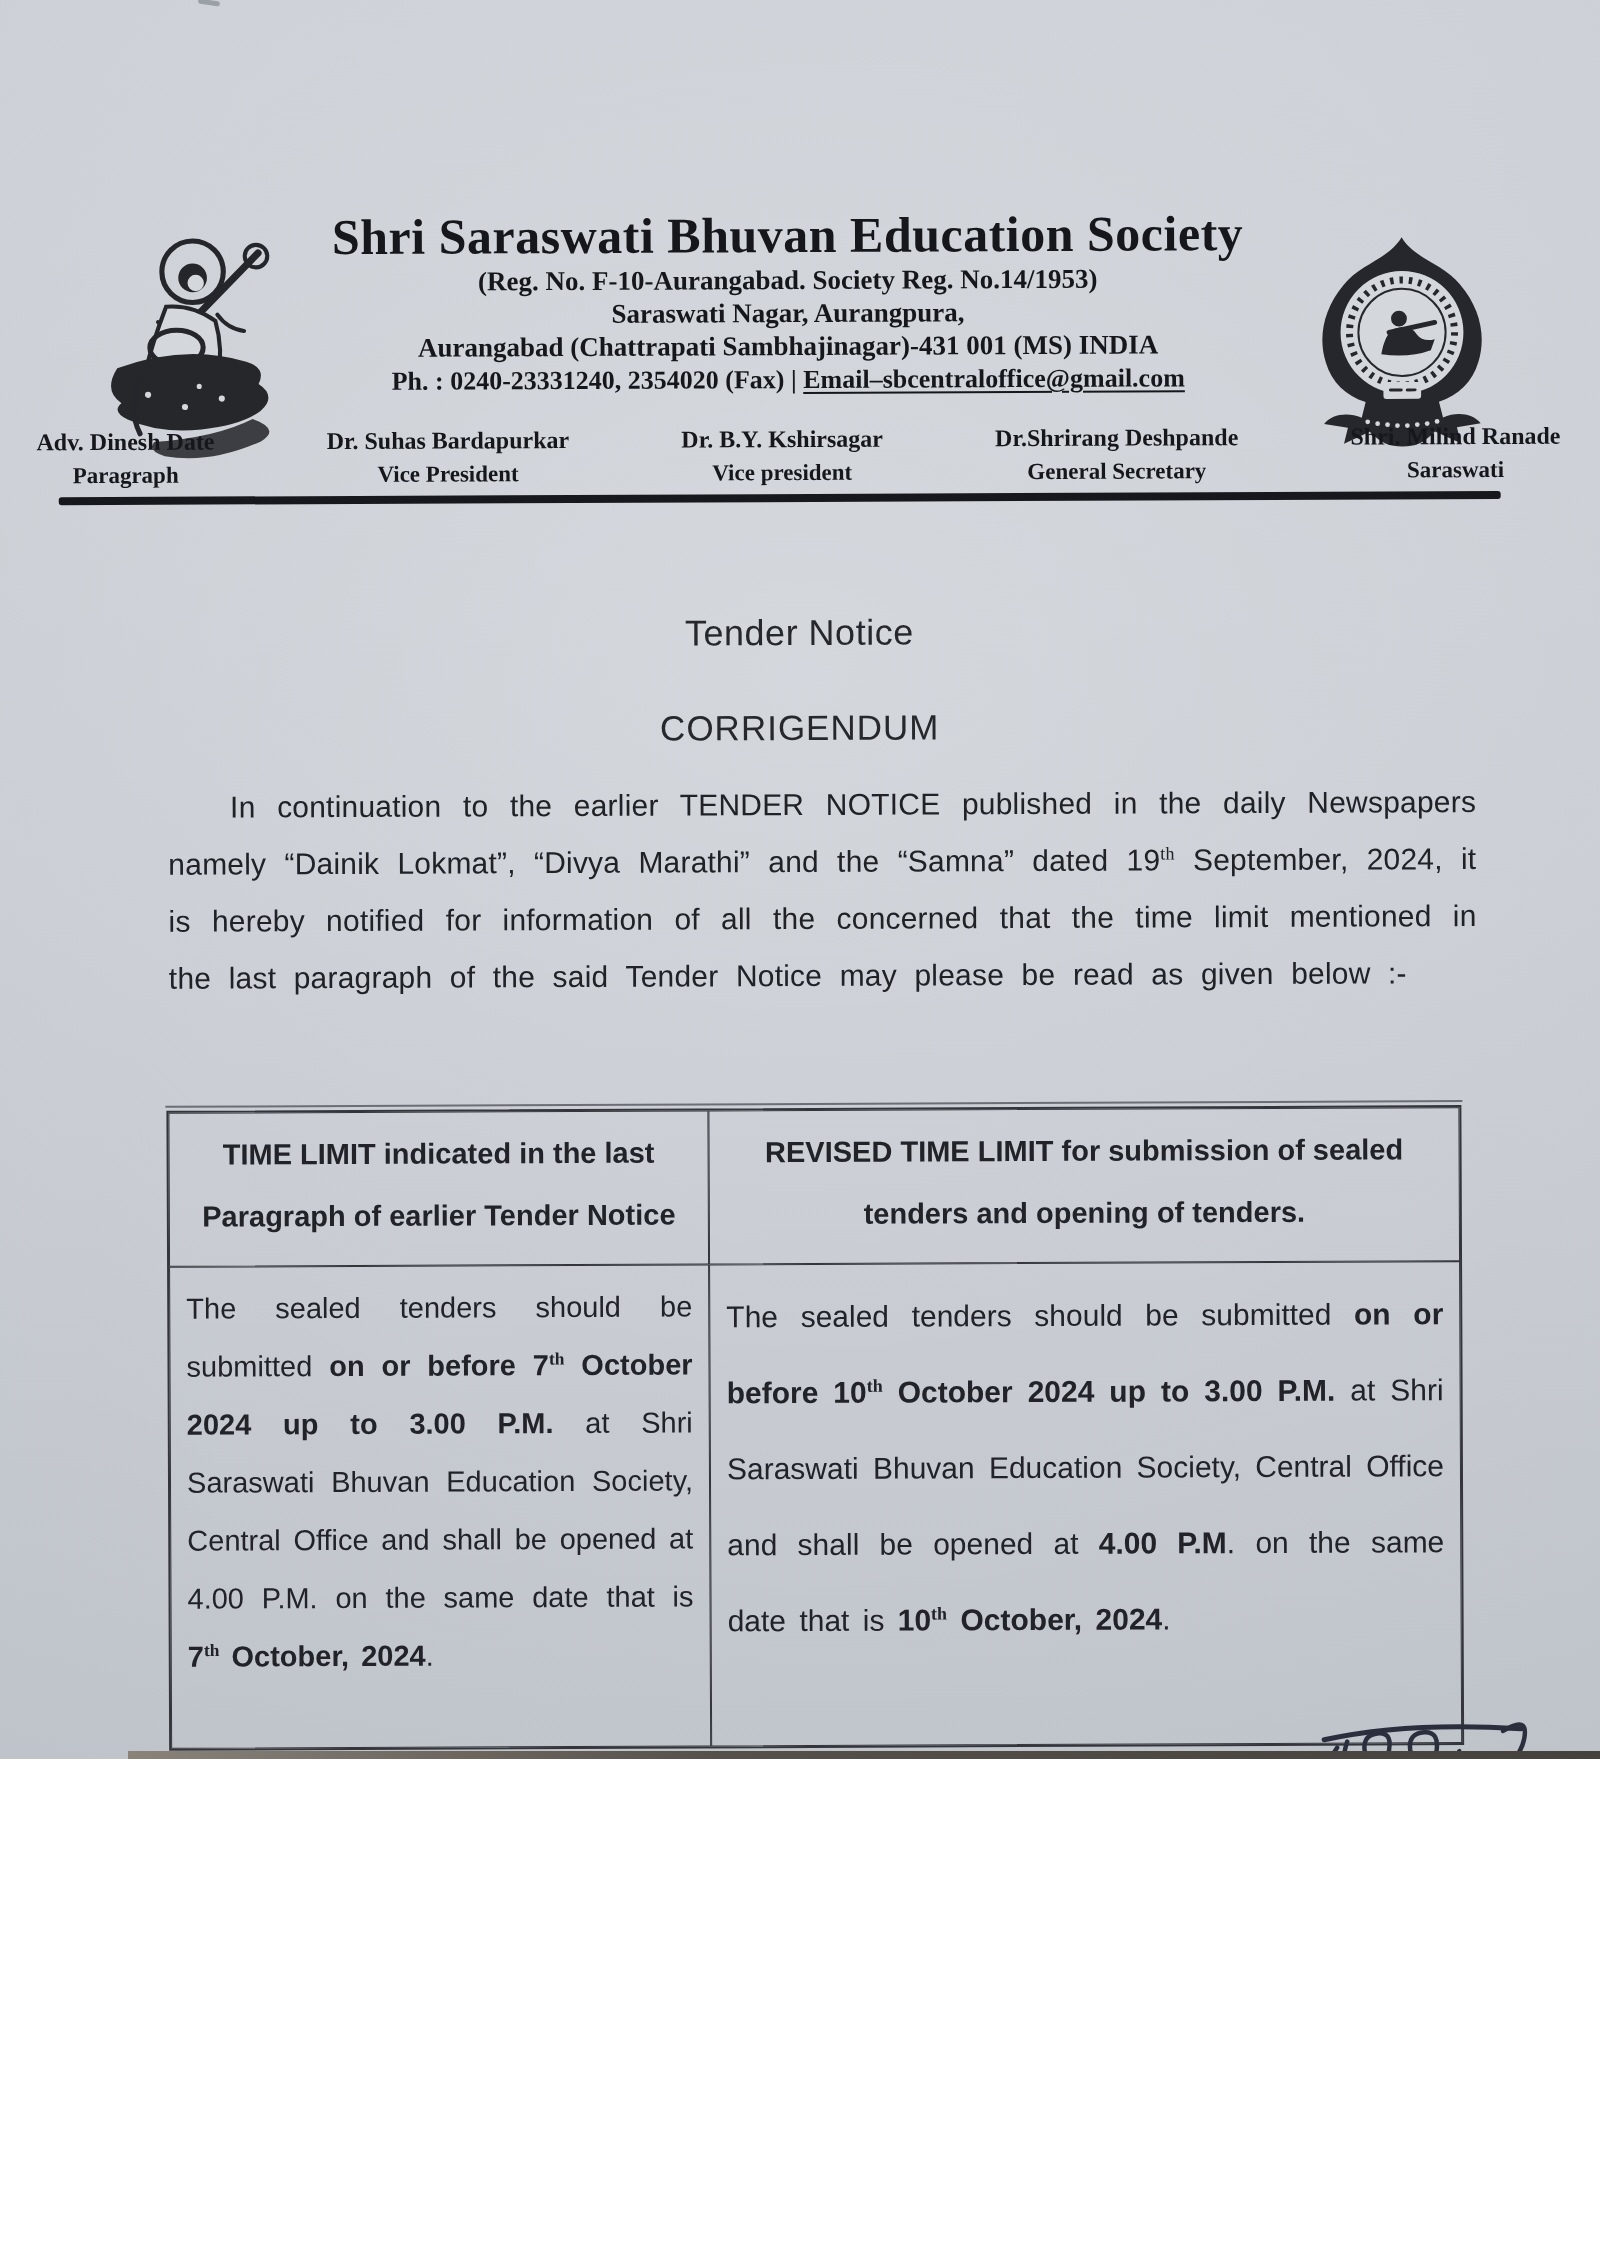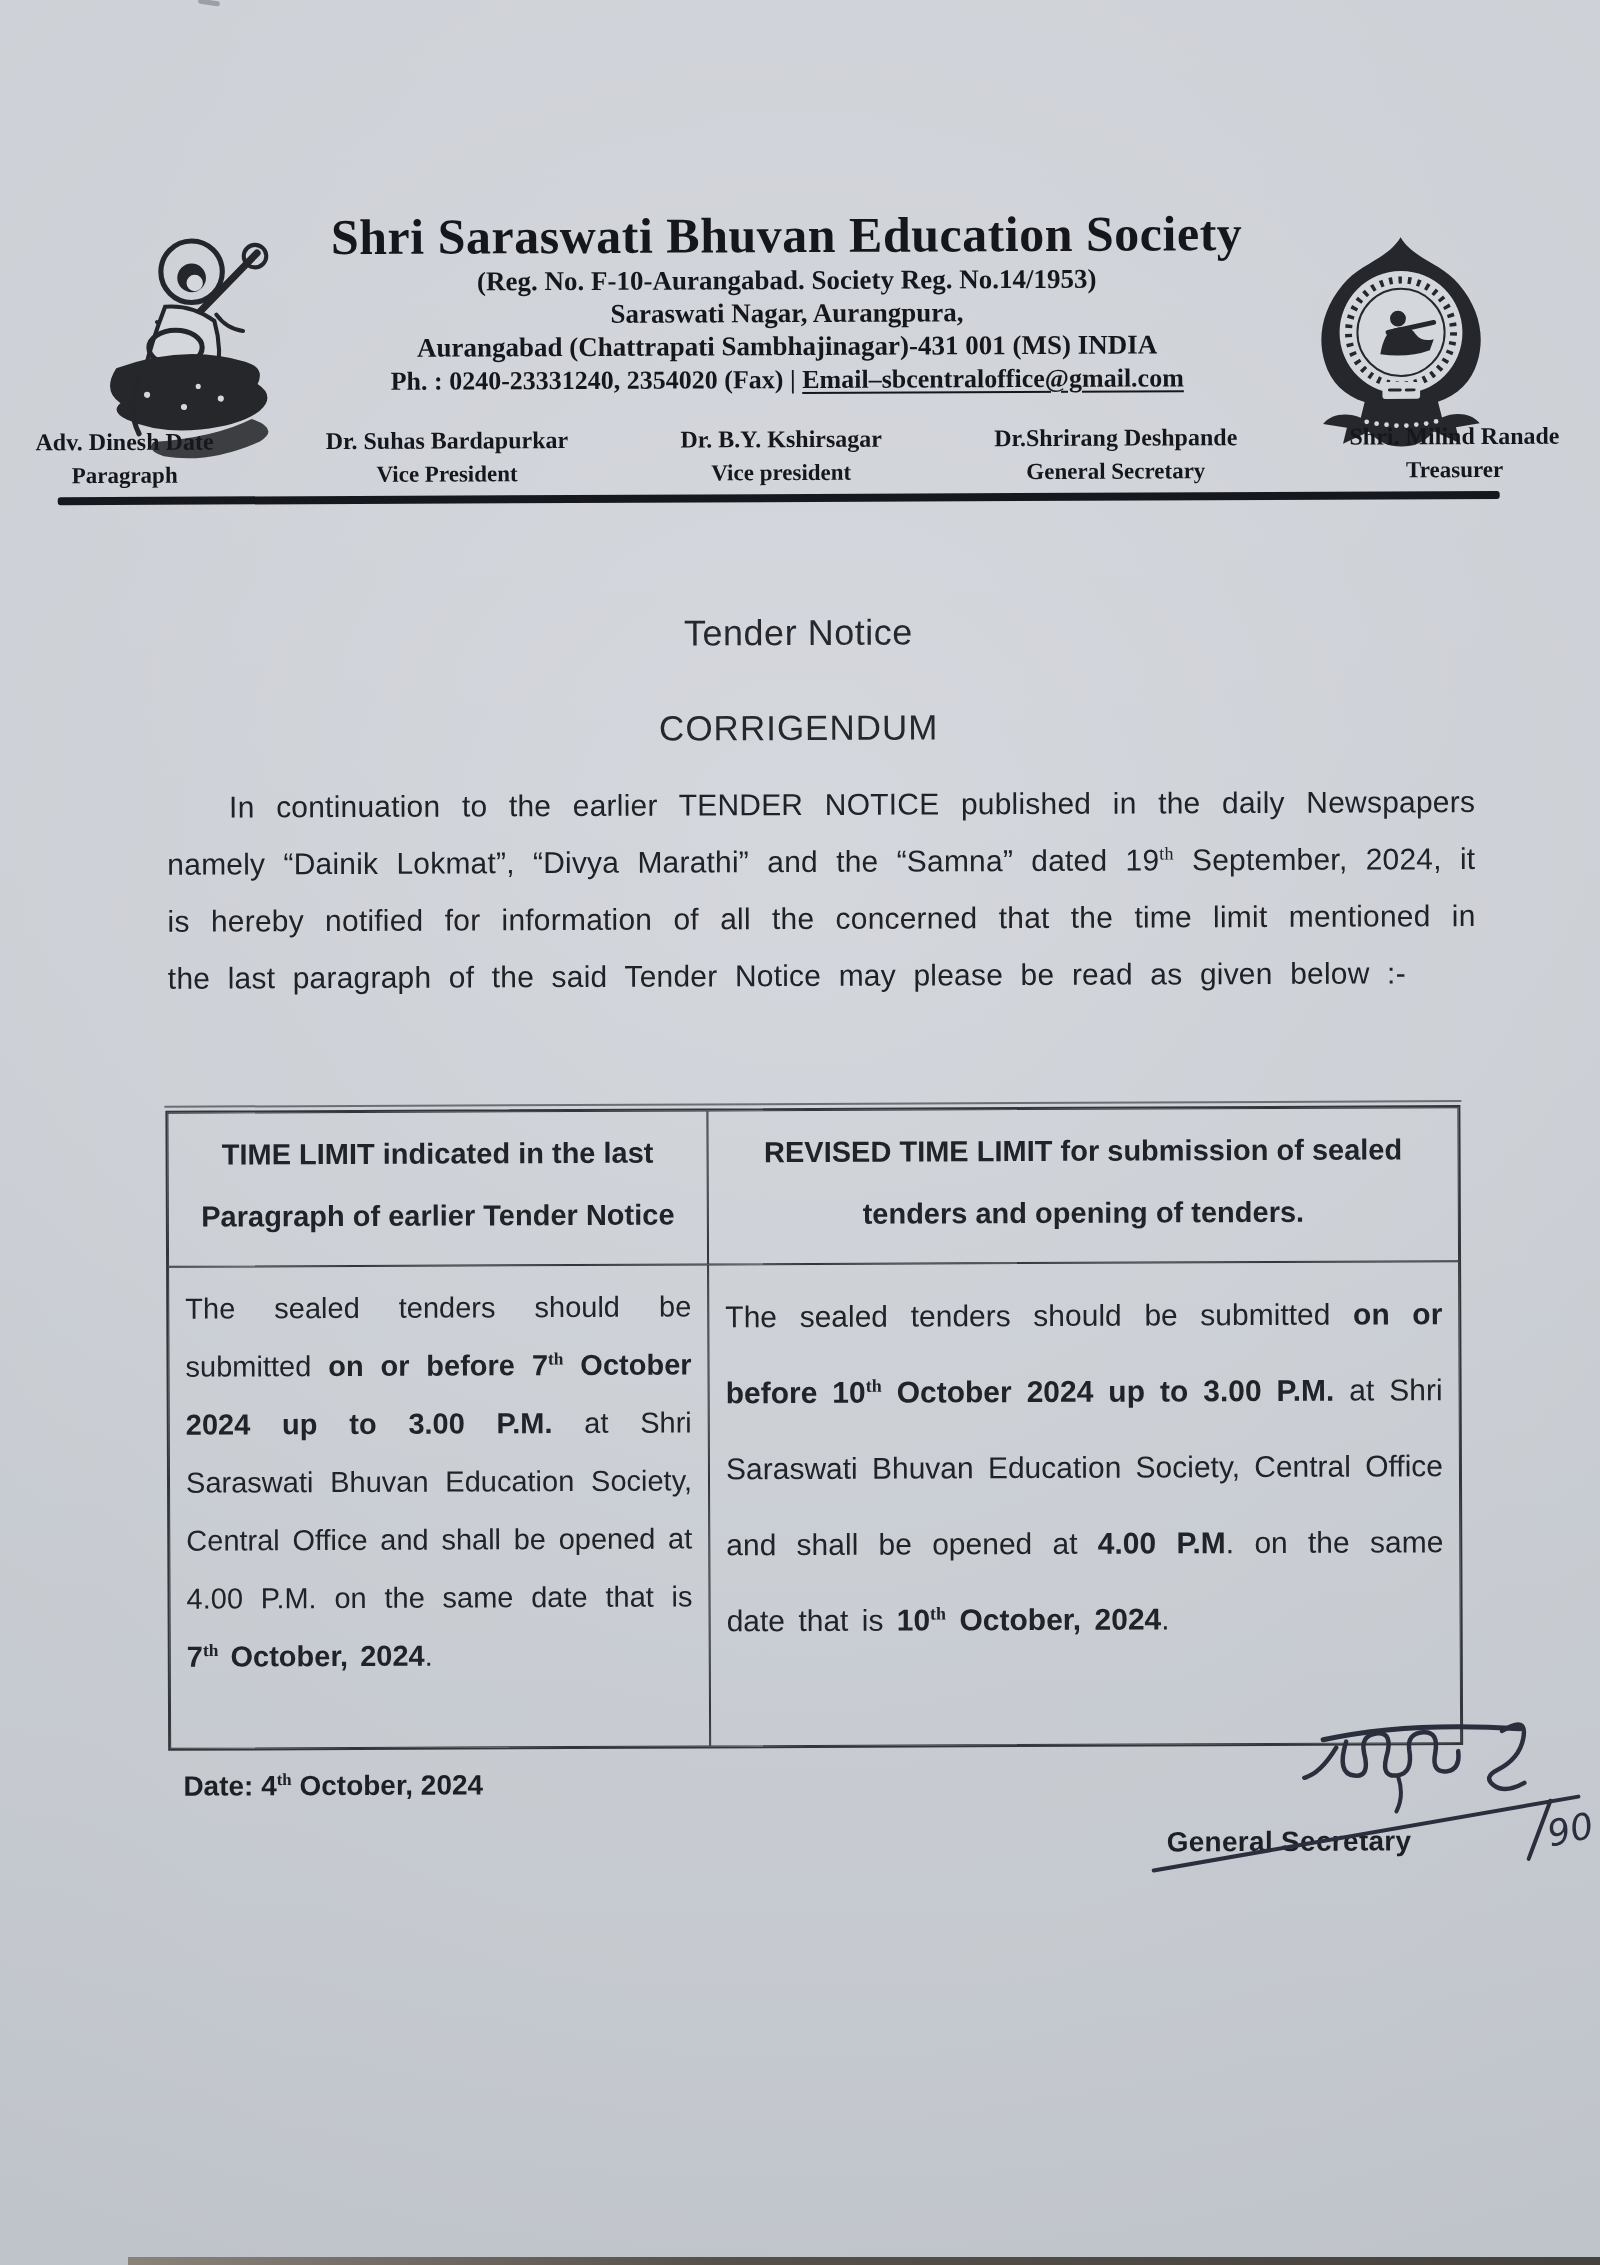--- a/index.html
+++ b/index.html
@@ -1,18 +1,18 @@
 <!DOCTYPE html>
 <html><head>
 <meta charset="utf-8">
 <style>
   html,body{margin:0;padding:0;}
   .page{
     position:relative;
-    width:1600px;height:2265px;
+    width:1600px;height:1759px;
     overflow:hidden;
     background:
       radial-gradient(130% 95% at 50% 38%, rgba(255,255,255,0.10), rgba(20,25,35,0.07)),
       linear-gradient(180deg,#d3d6dc 0%, #ced2d8 50%, #c7cbd2 100%);
     font-family:"Liberation Sans", sans-serif;
     color:#212329;
   }
   .tilt{position:absolute;inset:0;transform:rotate(-0.25deg);transform-origin:50% 45%;}
 
   
@@ -150,21 +150,21 @@
         <div class="officer">
           <div class="name">Dr. B.Y. Kshirsagar</div>
           <div class="role">Vice president</div>
         </div>
         <div class="officer">
           <div class="name">Dr.Shrirang Deshpande</div>
           <div class="role">General Secretary</div>
         </div>
         <div class="officer">
           <div class="name">Shri. Milind Ranade</div>
-          <div class="role">Treasurer</div>
+          <div class="role">Saraswati</div>
         </div>
       </div>
 
       <div class="divider"></div>
     </div>
 
     <div class="doc-title">Tender Notice</div>
     <div class="doc-heading">CORRIGENDUM</div>
 
     <div class="intro"><span>In continuation to the earlier TENDER NOTICE published in the daily Newspapers namely “Dainik Lokmat”, “Divya Marathi” and the “Samna” dated 19</span><sup>th</sup><span> September, 2024, it is hereby notified for information of all the concerned that the time limit mentioned in the last paragraph of the said Tender Notice may please be read as given below :-</span></div>

